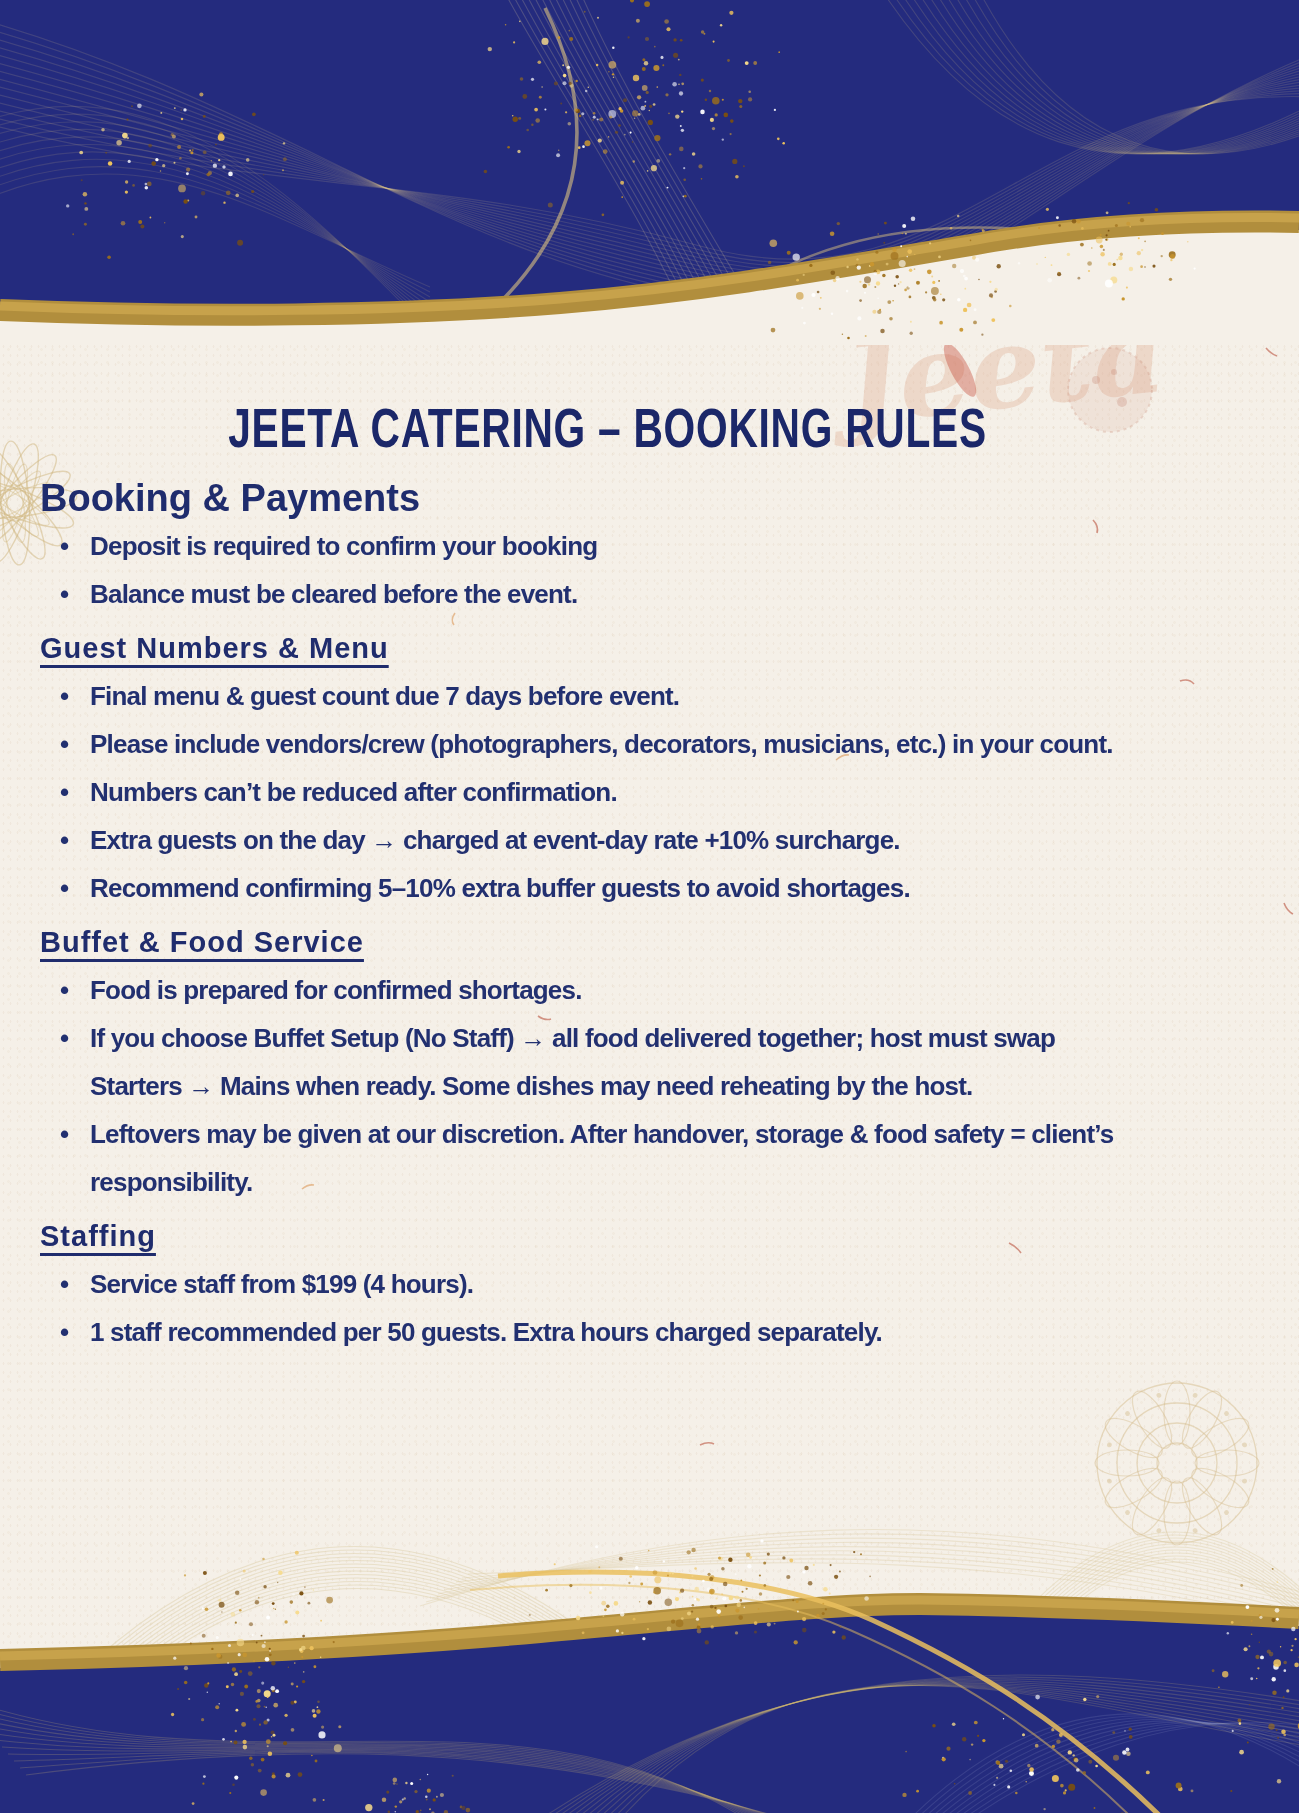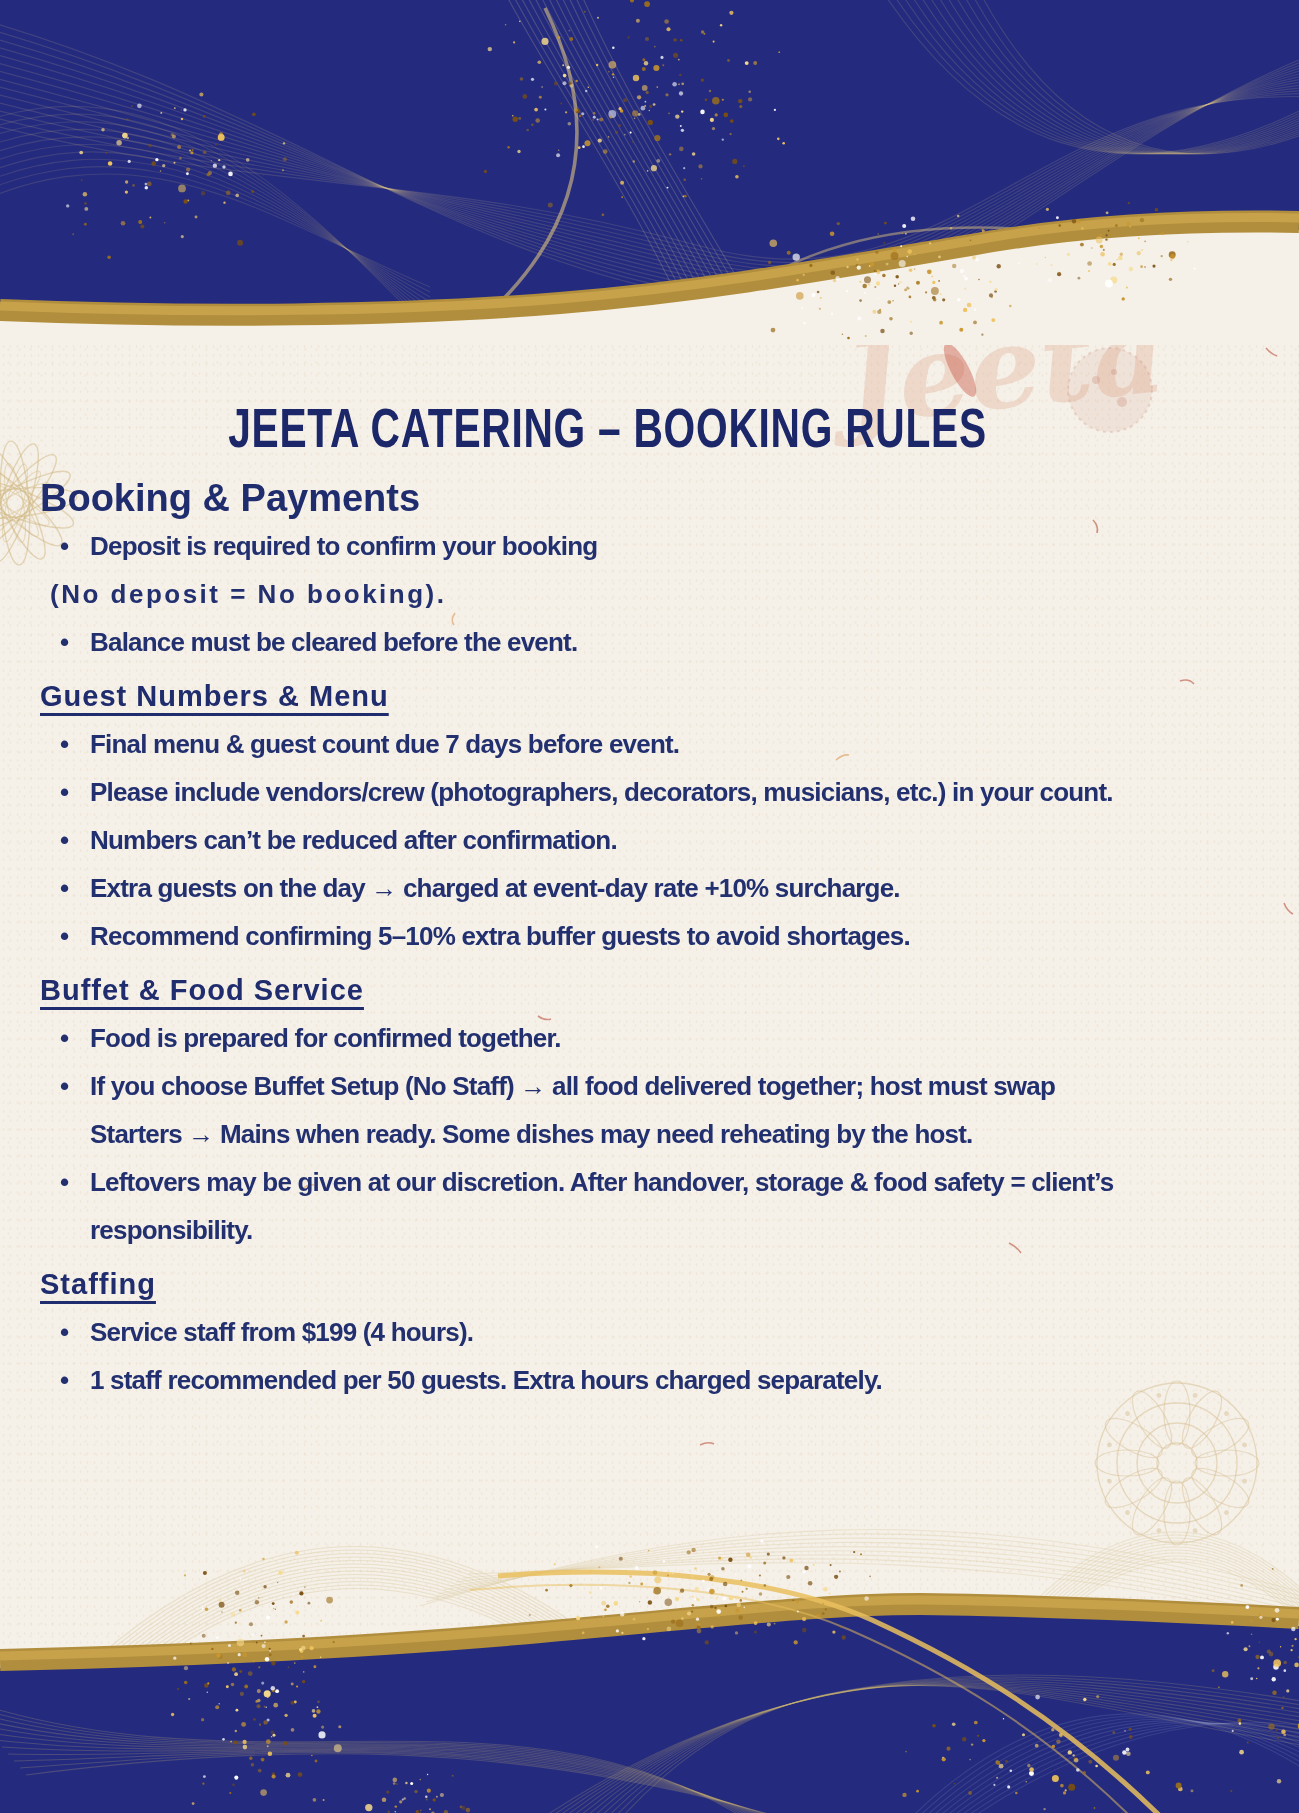--- a/index.html
+++ b/index.html
@@ -1213,36 +1213,35 @@
         <circle cx="430.5" cy="461.1" r="1.85" fill="#ffffff" fill-opacity="0.99"></circle>
       </g>
   </svg>
 
   <main class="content">
     <h1 class="title">JEETA CATERING – BOOKING RULES</h1>
 
     <section>
       <h2 class="h-main">Booking &amp; Payments</h2>
       <p class="line bullet">Deposit is required to confirm your booking</p>
-      <p class="line outdent">(No deposit = No booking).</p>
       <p class="line bullet">Balance must be cleared before the event.</p>
     </section>
 
     <section>
       <h2 class="h-sub">Guest Numbers &amp; Menu</h2>
       <p class="line bullet">Final menu &amp; guest count due 7 days before event.</p>
       <p class="line bullet">Please include vendors/crew (photographers, decorators, musicians, etc.) in your count.</p>
       <p class="line bullet">Numbers can’t be reduced after confirmation.</p>
       <p class="line bullet">Extra guests on the day → charged at event-day rate +10% surcharge.</p>
       <p class="line bullet">Recommend confirming 5–10% extra buffer guests to avoid shortages.</p>
     </section>
 
     <section>
       <h2 class="h-sub">Buffet &amp; Food Service</h2>
-      <p class="line bullet">Food is prepared for confirmed together.</p>
+      <p class="line bullet">Food is prepared for confirmed shortages.</p>
       <p class="line bullet">If you choose Buffet Setup (No Staff) → all food delivered together; host must swap</p>
       <p class="line cont">Starters → Mains when ready. Some dishes may need reheating by the host.</p>
       <p class="line bullet">Leftovers may be given at our discretion. After handover, storage &amp; food safety = client’s</p>
       <p class="line cont">responsibility.</p>
     </section>
 
     <section>
       <h2 class="h-sub">Staffing</h2>
       <p class="line bullet">Service staff from $199 (4 hours).</p>
       <p class="line bullet">1 staff recommended per 50 guests. Extra hours charged separately.</p>

